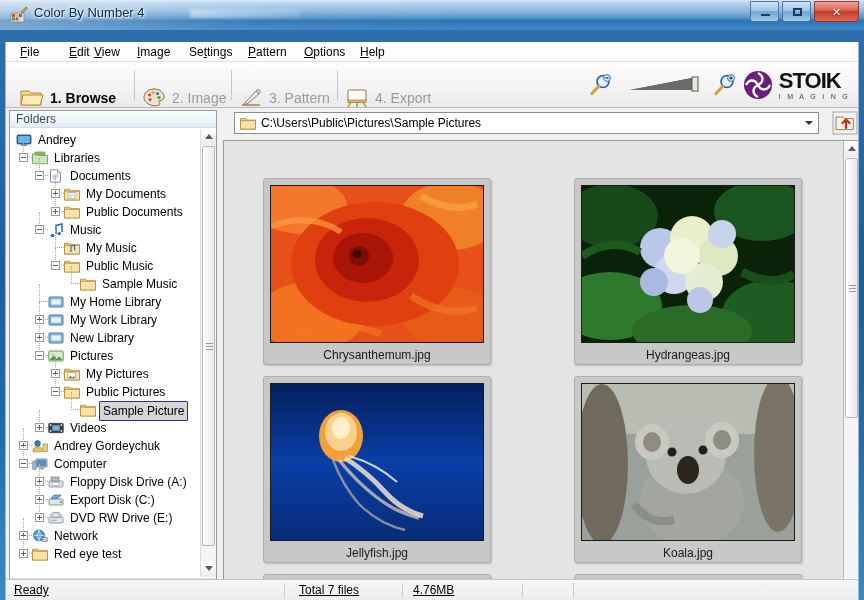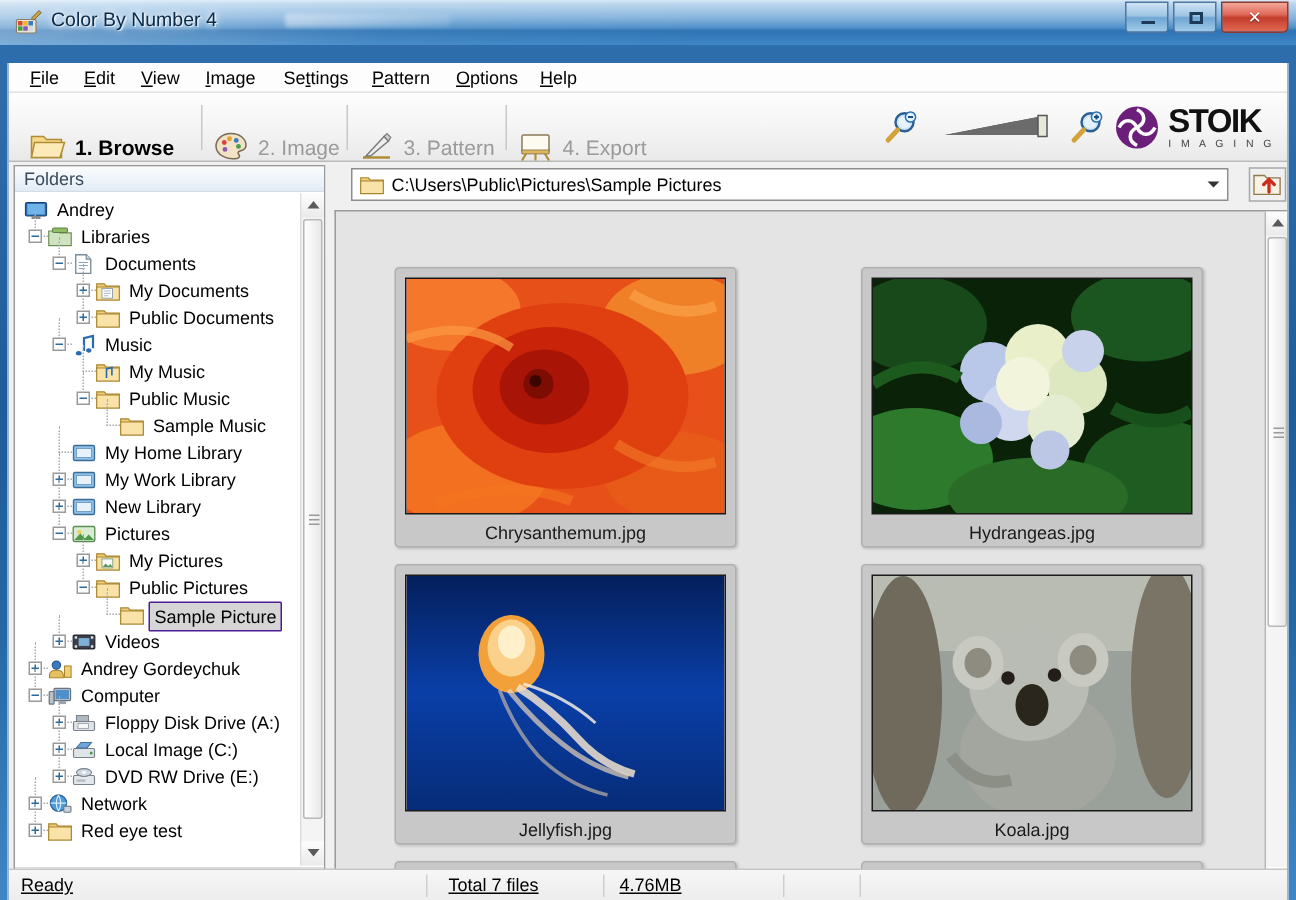--- a/index.html
+++ b/index.html
@@ -188,21 +188,21 @@
       </div>
     <div class="wbtn" id="btn-close">
         <span class="glyph">✕</span>
       </div>
   </div>
 
   <div id="client">
 
     <div id="menubar">
       <div class="menu-item" style="left:8px"><u>F</u><span>ile</span></div>
-      <div class="menu-item" style="left:44px"><u>E</u><span>dit</span></div>
+      <div class="menu-item" style="left:57px"><u>E</u><span>dit</span></div>
       <div class="menu-item" style="left:82px"><u>V</u><span>iew</span></div>
       <div class="menu-item" style="left:125px"><u>I</u><span>mage</span></div>
       <div class="menu-item" style="left:177px"><span>Se</span><u>t</u><span>tings</span></div>
       <div class="menu-item" style="left:236px"><u>P</u><span>attern</span></div>
       <div class="menu-item" style="left:292px"><u>O</u><span>ptions</span></div>
       <div class="menu-item" style="left:348px"><u>H</u><span>elp</span></div>
     </div>
 
     <div id="toolbar">
 
@@ -497,21 +497,21 @@
           </div>
           <div class="dots" style="left:29px;top:353px;height:18px"></div>
           <div class="dotsh" style="left:29px;top:370px;width:9px"></div>
           <div class="tnode" style="left:38px;top:362px">
             <div class="exp plus" style="left:-13px"></div>
             <span class="ico"><svg width="16" height="14" viewBox="0 0 16 14">
                 <rect x="1" y="6" width="14" height="6" rx="0.8" fill="#dfe4e8" stroke="#7a838c" stroke-width="0.8"></rect>
                 <path d="M3 5.6 l3-3.6 h7 l-3 3.6 Z" fill="#6fa8d8" stroke="#3f6f9c" stroke-width="0.7"></path>
                 <circle cx="12.8" cy="9" r="1" fill="#4a9a4a"></circle>
               </svg></span>
-            <span class="tlabel">Local Image (C:)</span>
+            <span class="tlabel">Export Disk (C:)</span>
           </div>
           <div class="dots" style="left:29px;top:371px;height:18px"></div>
           <div class="dotsh" style="left:29px;top:388px;width:9px"></div>
           <div class="tnode" style="left:38px;top:380px">
             <div class="exp plus" style="left:-13px"></div>
             <span class="ico"><svg width="16" height="14" viewBox="0 0 16 14">
                 <rect x="1" y="6" width="14" height="6" rx="0.8" fill="#e4e8ec" stroke="#7a838c" stroke-width="0.8"></rect>
                 <ellipse cx="8" cy="4" rx="5" ry="2.6" fill="#cfd8e0" stroke="#7a838c" stroke-width="0.7"></ellipse>
                 <ellipse cx="8" cy="4" rx="1.4" ry="0.8" fill="#fff"></ellipse>
                 <rect x="3" y="8.6" width="6" height="1.6" fill="#b4bcc4"></rect>

